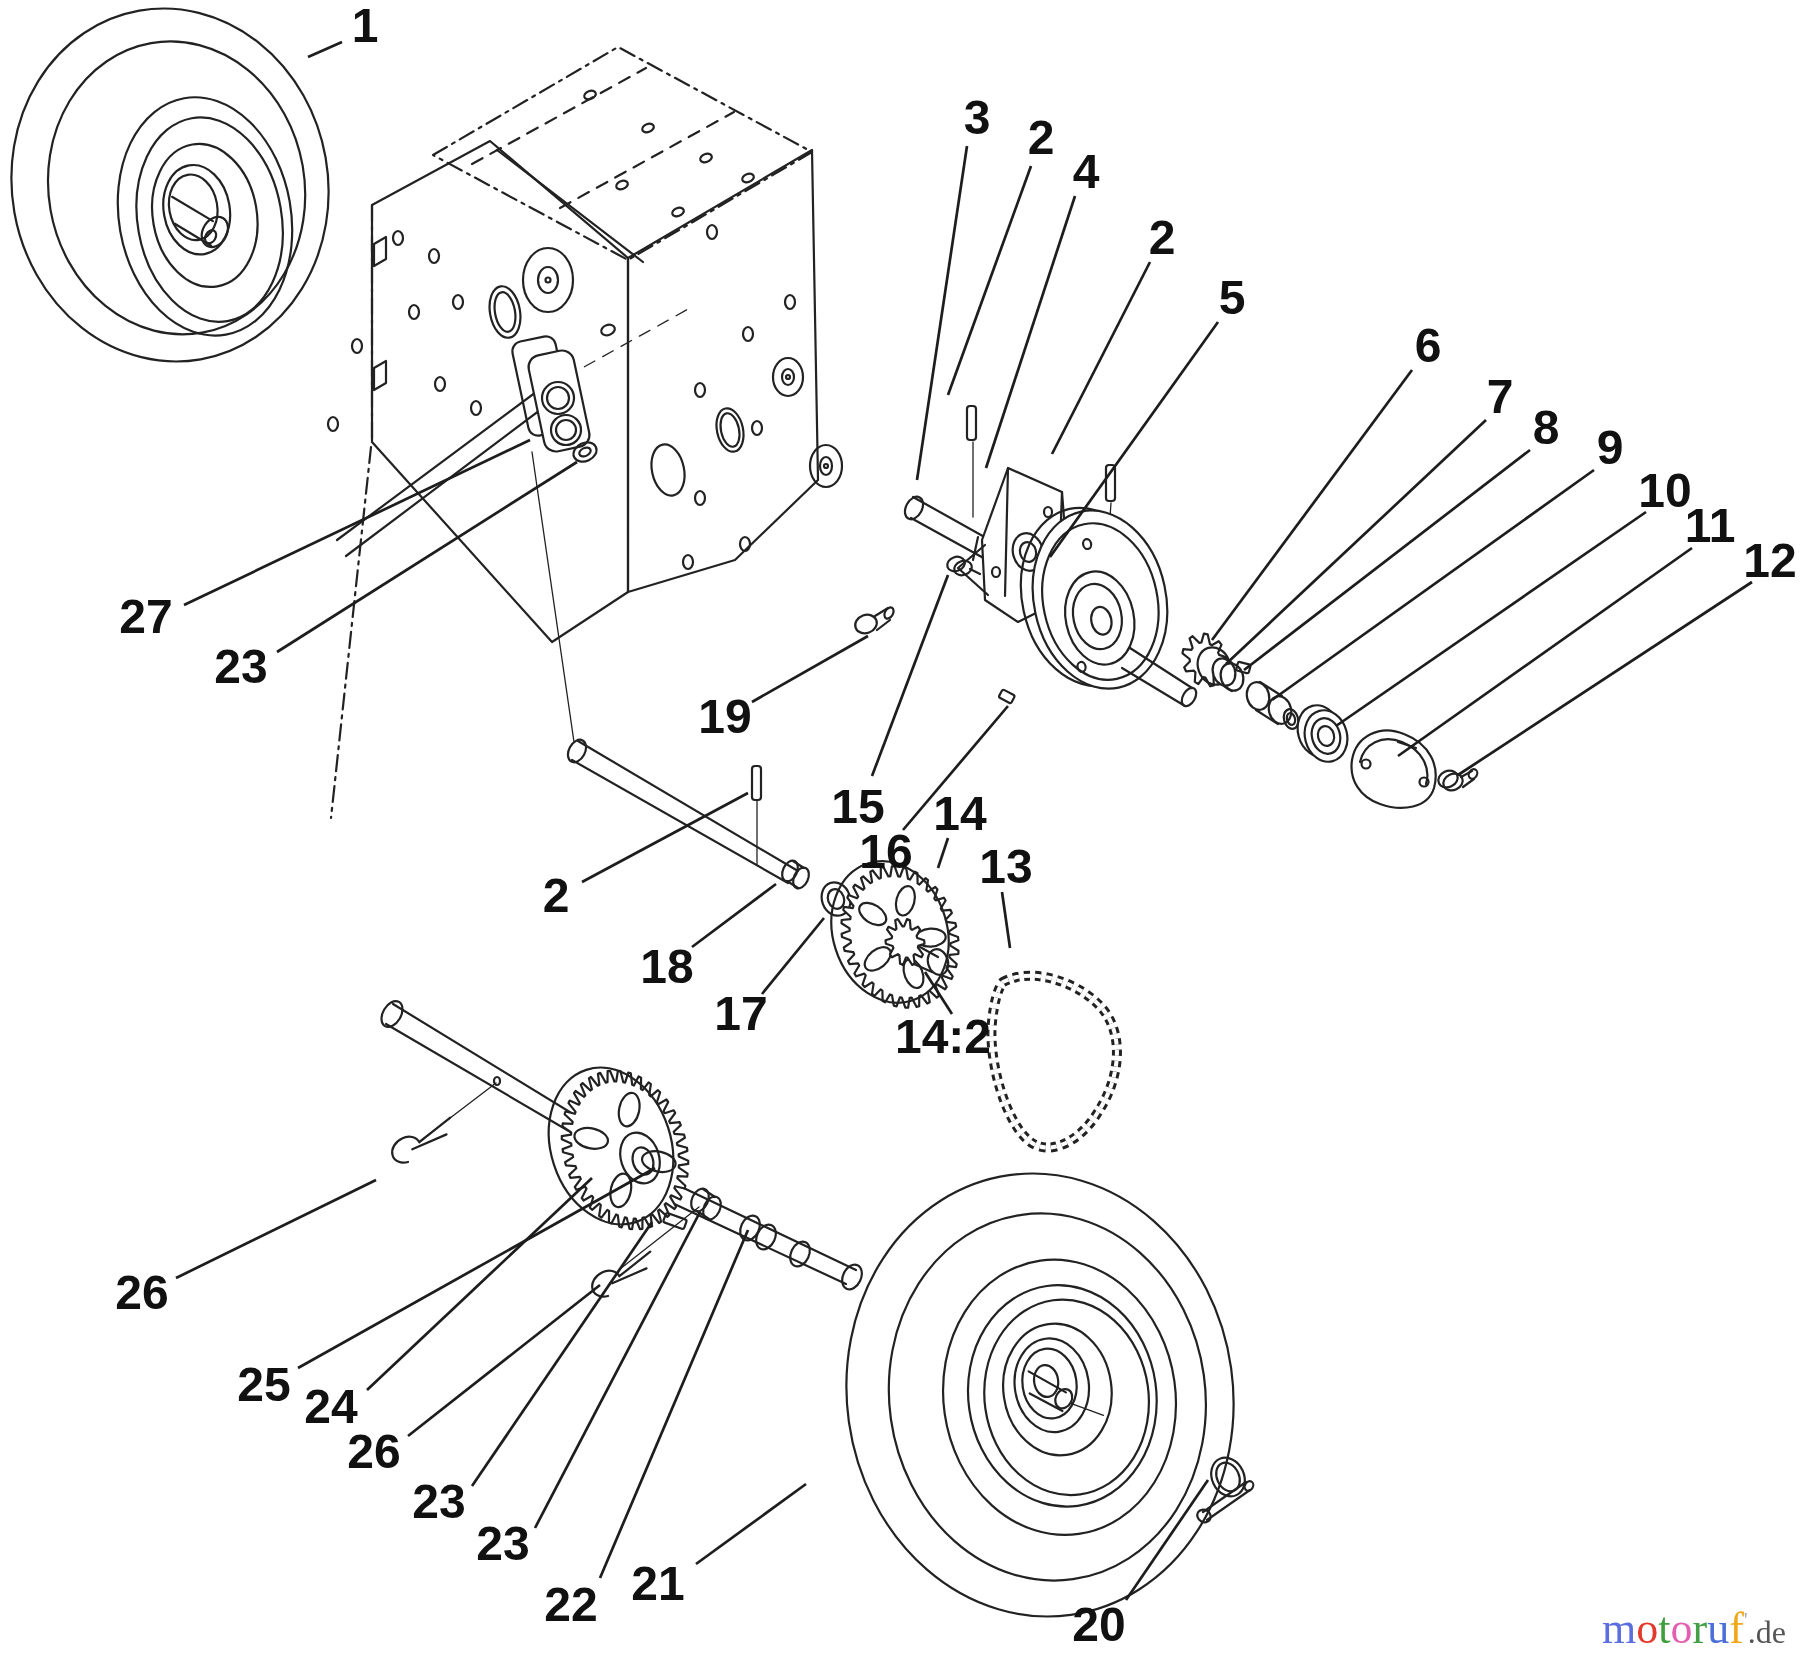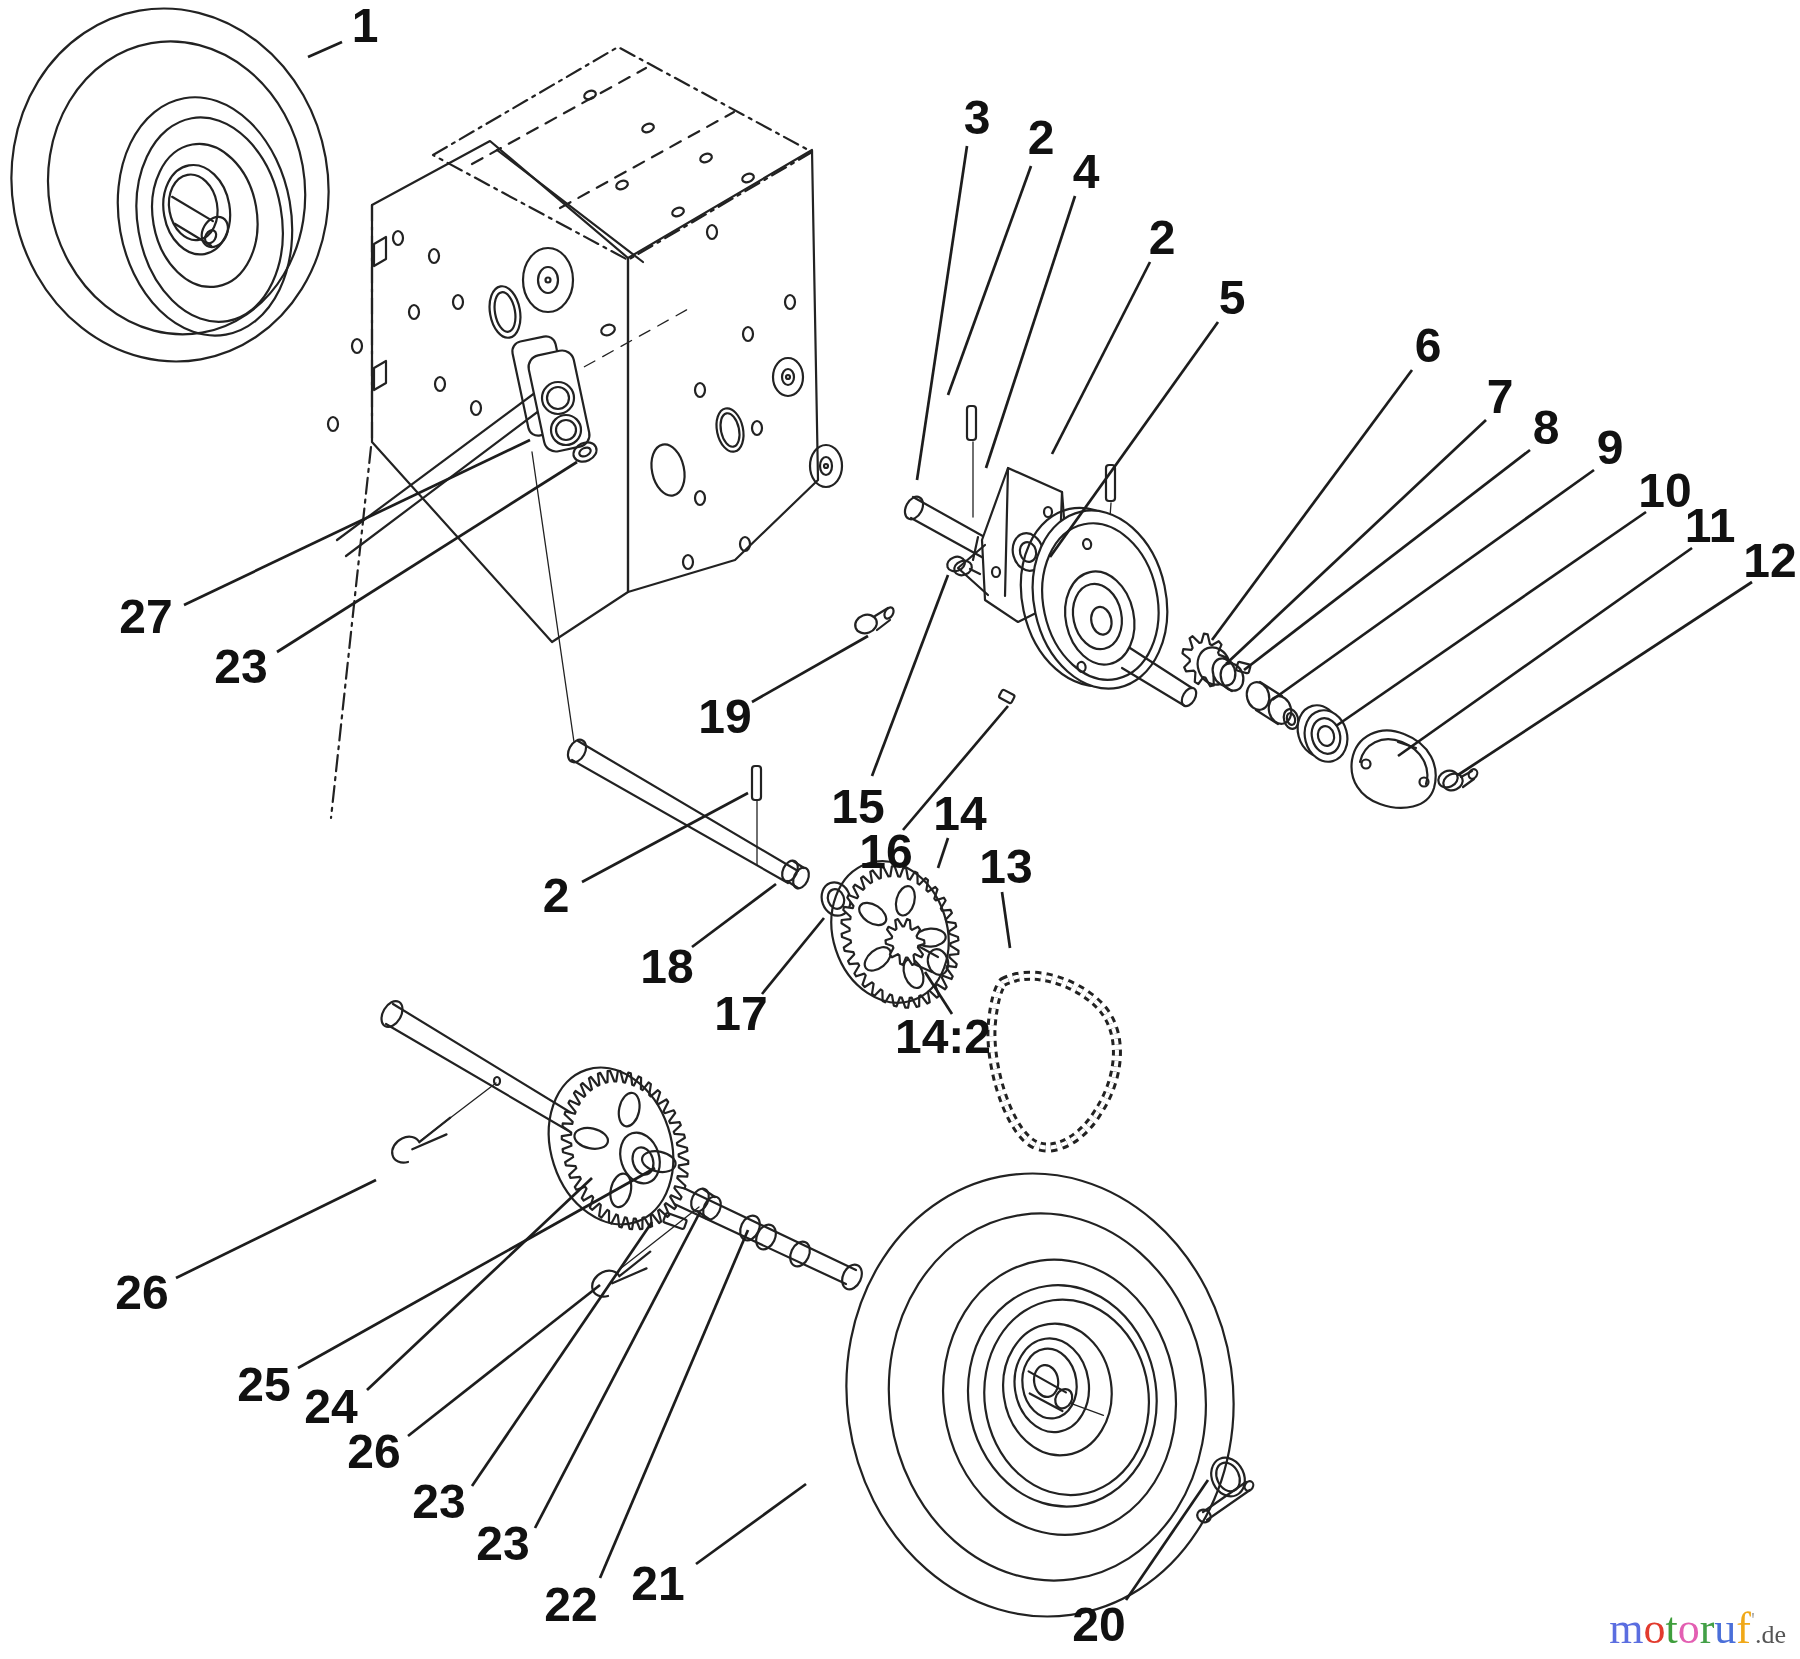--- a/index.html
+++ b/index.html
@@ -11,21 +11,21 @@
   .thin{stroke-width:1.3;}
   .dash{stroke-dasharray:12 9;}
   .dashdot{stroke-dasharray:16 6 3 6;}
   .chain{stroke:#222;stroke-width:10;stroke-dasharray:6 5;fill:none;}
   .chain-in{stroke:#fff;stroke-width:4;stroke-dasharray:6 5;fill:none;}
   .leader{stroke:#1d1d1d;stroke-width:2.7;}
   .callout{font:700 48px "Liberation Sans",sans-serif;fill:#111;}
   .watermark{position:absolute;right:14px;bottom:8px;
              font-family:"Liberation Serif",serif;font-size:44px;line-height:1;}
   .watermark .tick{font-size:22px;color:#aaa;vertical-align:super;}
-  .watermark .suffix{font-size:26px;color:#555;}
+  .watermark .suffix{font-size:32px;color:#555;}
 </style>
 </head>
 <body>
 
 <div class="stage">
 <svg width="1800" height="1659" viewBox="0 0 1800 1659">
   <defs>
     <path id="hairpin" d="M0,0 a15,12 -25 1 1 14,-18 l34,-20 M6,-12 l36,-10"></path>
   </defs>
 

